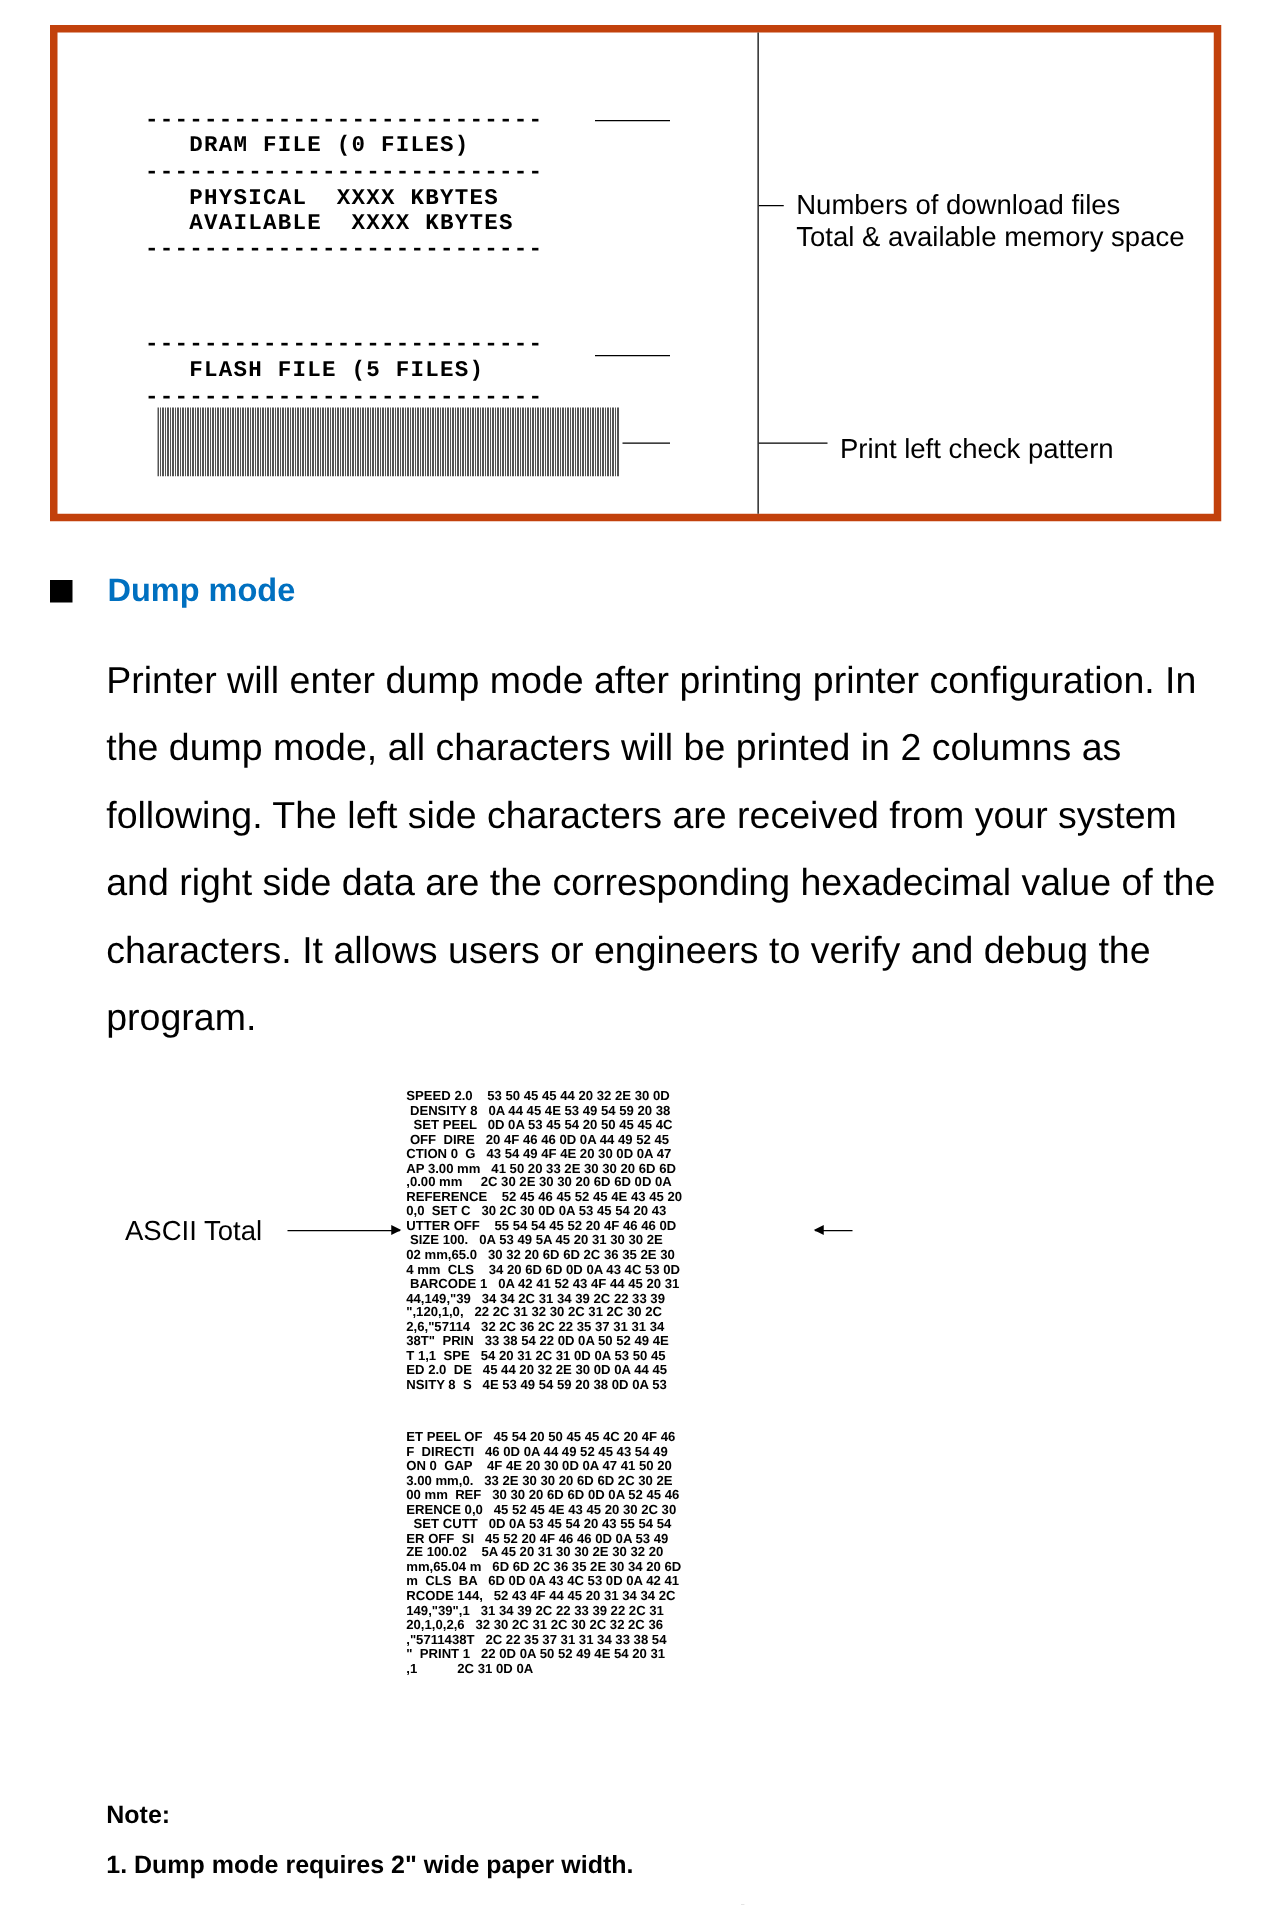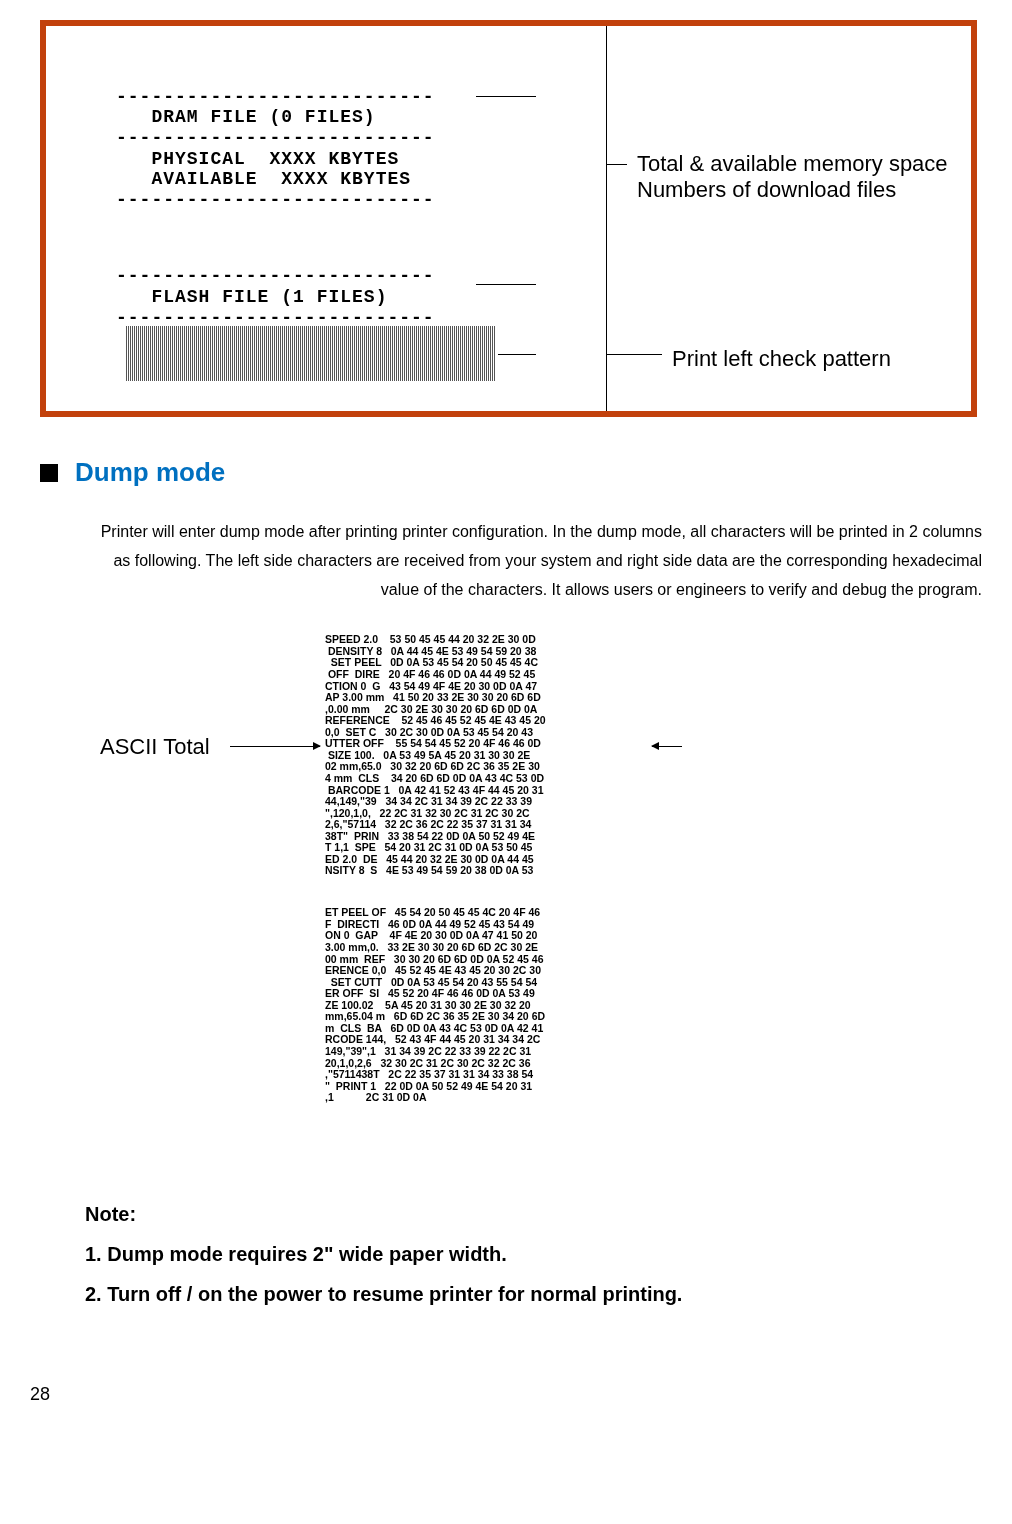--- a/index.html
+++ b/index.html
@@ -60,35 +60,34 @@
     position: absolute;
     left: 80px;
     top: 300px;
     background: repeating-linear-gradient(90deg,#555 0,#555 1px,#fff 1px,#fff 2px);
   }
   .section-head {
     display:flex;
     align-items:center;
     margin-top: 40px;
     margin-left: 10px;
-    gap: 17px;
+    gap: 28px;
   }
   .square-bullet {
     width: 18px; height: 18px; background:#000;
   }
   .section-title {
     color: #0070C0;
     font-weight: bold;
     font-size: 26px;
   }
   .body-text {
-    font-size: 16px;
+    font-size: 30px;
     margin: 30px 0 30px 55px;
     line-height: 1.8;
-    text-align: right;
   }
   .dump-area {
     position: relative;
     margin: 10px 0 40px 0;
     height: 500px;
   }
   .dump-mono {
     font-family: Liberation Sans, sans-serif;
     font-weight: bold;
     font-size: 10.5px;
@@ -164,35 +163,35 @@
 <span>---------------------------</span>
 <span>   DRAM FILE (0 FILES)</span>
 <span>---------------------------</span>
 <span>   PHYSICAL  XXXX KBYTES</span>
 <span>   AVAILABLE  XXXX KBYTES</span>
 <span>---------------------------</span>
       </div>
       <div style="height:14px"></div>
       <div class="mono-block">
 <span>---------------------------</span>
-<span>   FLASH FILE (1 FILES)</span>
+<span>   FLASH FILE (5 FILES)</span>
 <span>---------------------------</span>
 <span>   PHYSICAL  XXXX KBYTES</span>
 <span>   AVAILABLE  XXXX KBYTES</span>
       </div>
       <div class="hatch"></div>
 
       <div class="thin-line" style="left:430px;top:70px;width:60px"></div>
       <div class="thin-line" style="left:430px;top:258px;width:60px"></div>
       <div class="thin-line" style="left:452px;top:328px;width:38px"></div>
     </div>
     <div class="right-panel">
       <div class="annot-group">
+        <div class="annot">Numbers of download files</div>
         <div class="annot">Total &amp; available memory space</div>
-        <div class="annot">Numbers of download files</div>
       </div>
       <div class="annot annot-print">Print left check pattern</div>
 
       <div class="thin-line" style="left:0;top:138px;width:20px"></div>
       <div class="thin-line" style="left:0;top:328px;width:55px"></div>
     </div>
   </div>
 
   <div class="section-head">
     <div class="square-bullet"></div>

